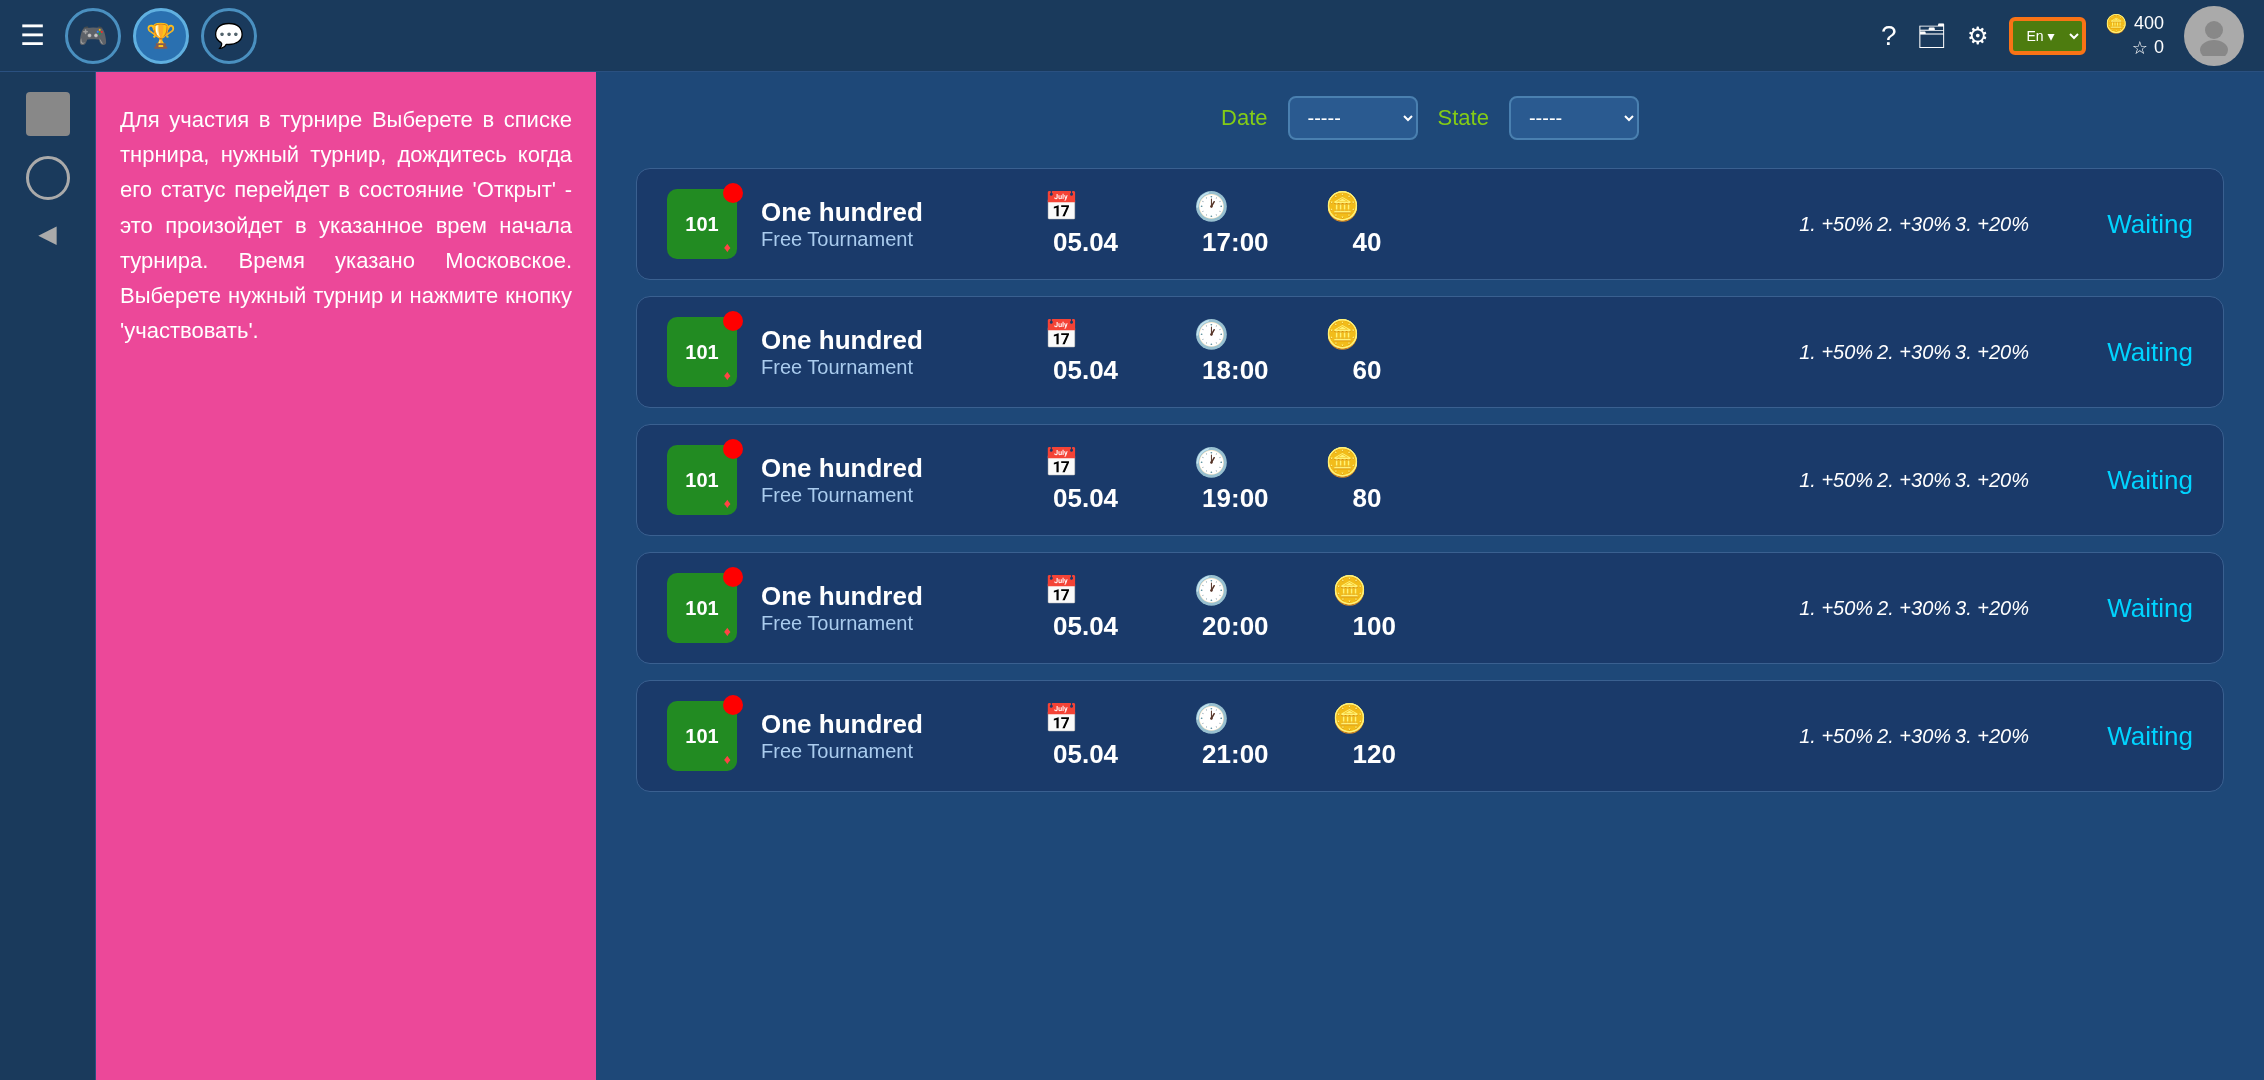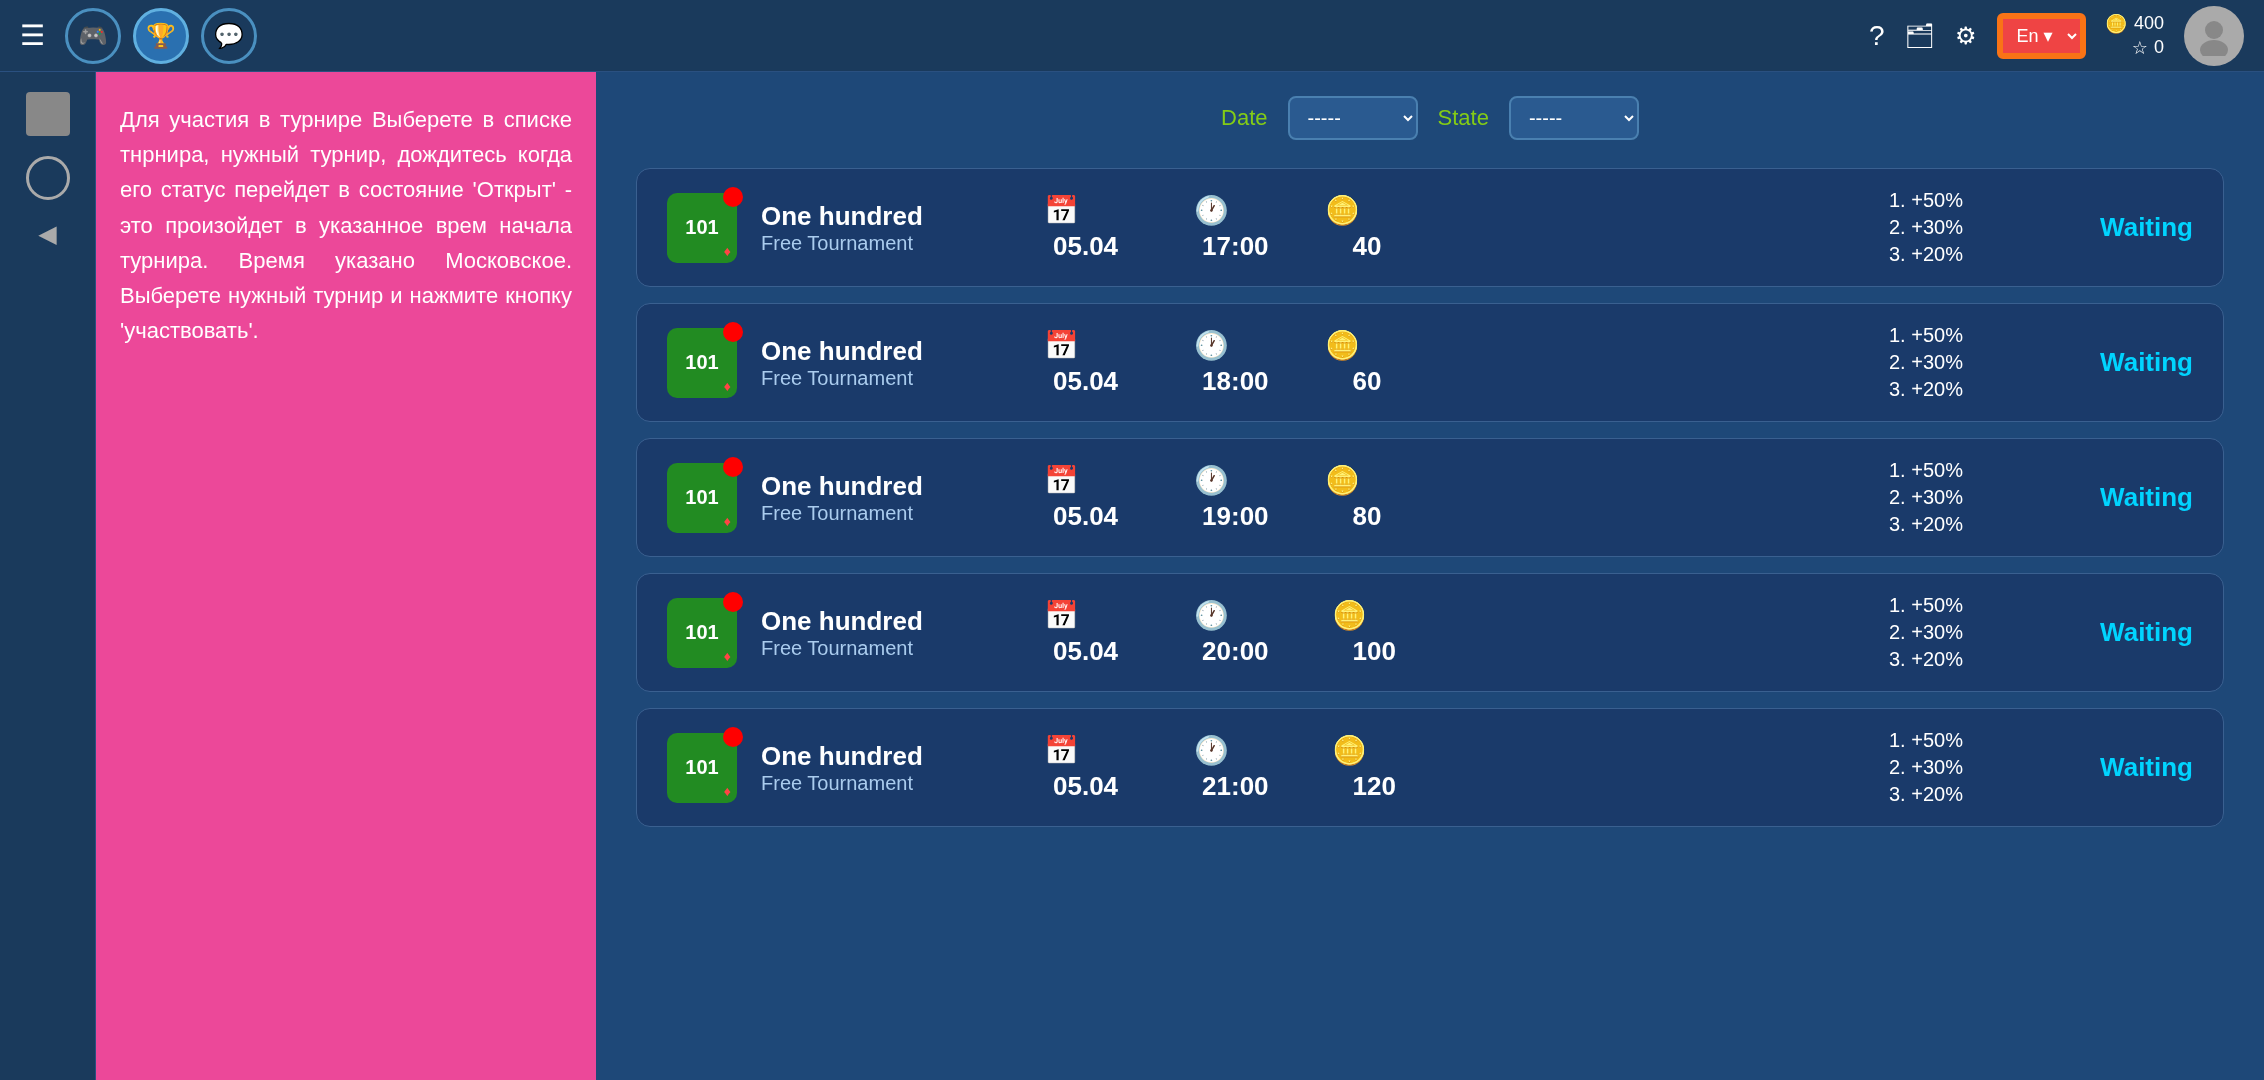--- a/index.html
+++ b/index.html
@@ -56,25 +56,25 @@
       color: white;
       font-size: 28px;
       cursor: pointer;
     }
     .nav-wallet, .nav-settings {
       color: white;
       font-size: 24px;
       cursor: pointer;
     }
     .nav-lang {
-      border: 6px solid #f97316;
+      border: 4px solid #f97316;
       border-radius: 6px;
-      background: #ef4444;
-      color: white;
-      font-size: 18px;
+      background: #4d7c0f;
+      color: white;
+      font-size: 14px;
       padding: 6px 10px;
       cursor: pointer;
     }
     .nav-currency {
       display: flex;
       flex-direction: column;
       align-items: flex-end;
       color: white;
       font-size: 18px;
       gap: 2px;
@@ -267,35 +267,36 @@
       color: #ccc;
     }
     .t-info-val {
       font-size: 26px;
       font-weight: bold;
       margin-left: 48px;
     }
 
     .t-prizes {
       display: flex;
-      flex-direction: column;
+      flex-direction: row;
       gap: 4px;
       min-width: 140px;
       margin-left: 12px;
+      font-style: italic;
     }
     .t-prize-row {
       color: white;
       font-size: 20px;
     }
 
     .t-status {
       min-width: 140px;
       text-align: right;
       font-size: 26px;
-      font-weight: bold;
+      font-weight: normal;
       color: #00d4ff;
       cursor: pointer;
     }
   </style>
 </head>
 <body>
 
 <div class="top-nav">
   <span class="nav-hamburger">☰</span>
 

